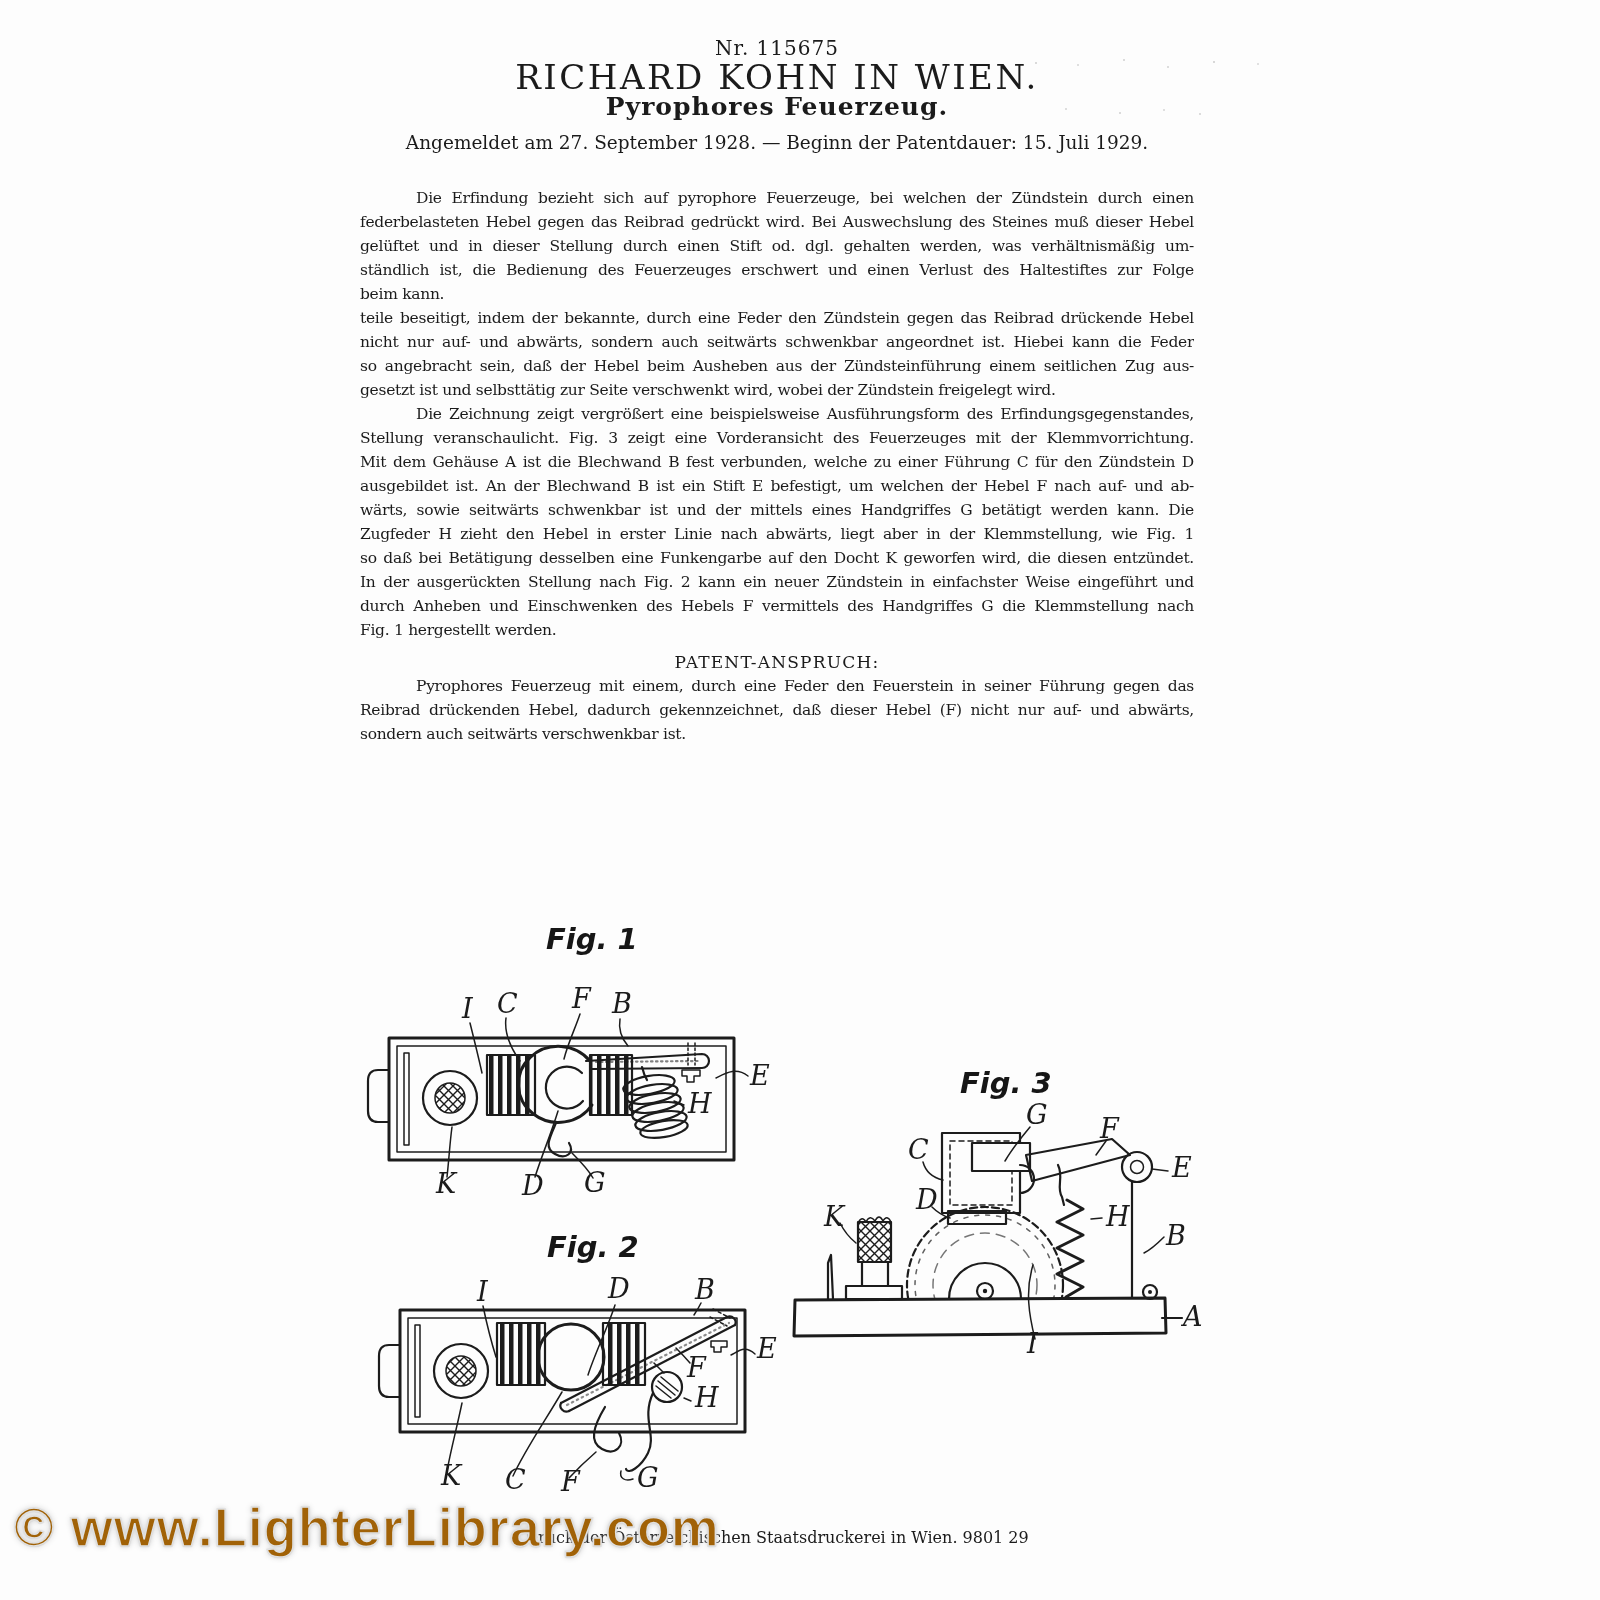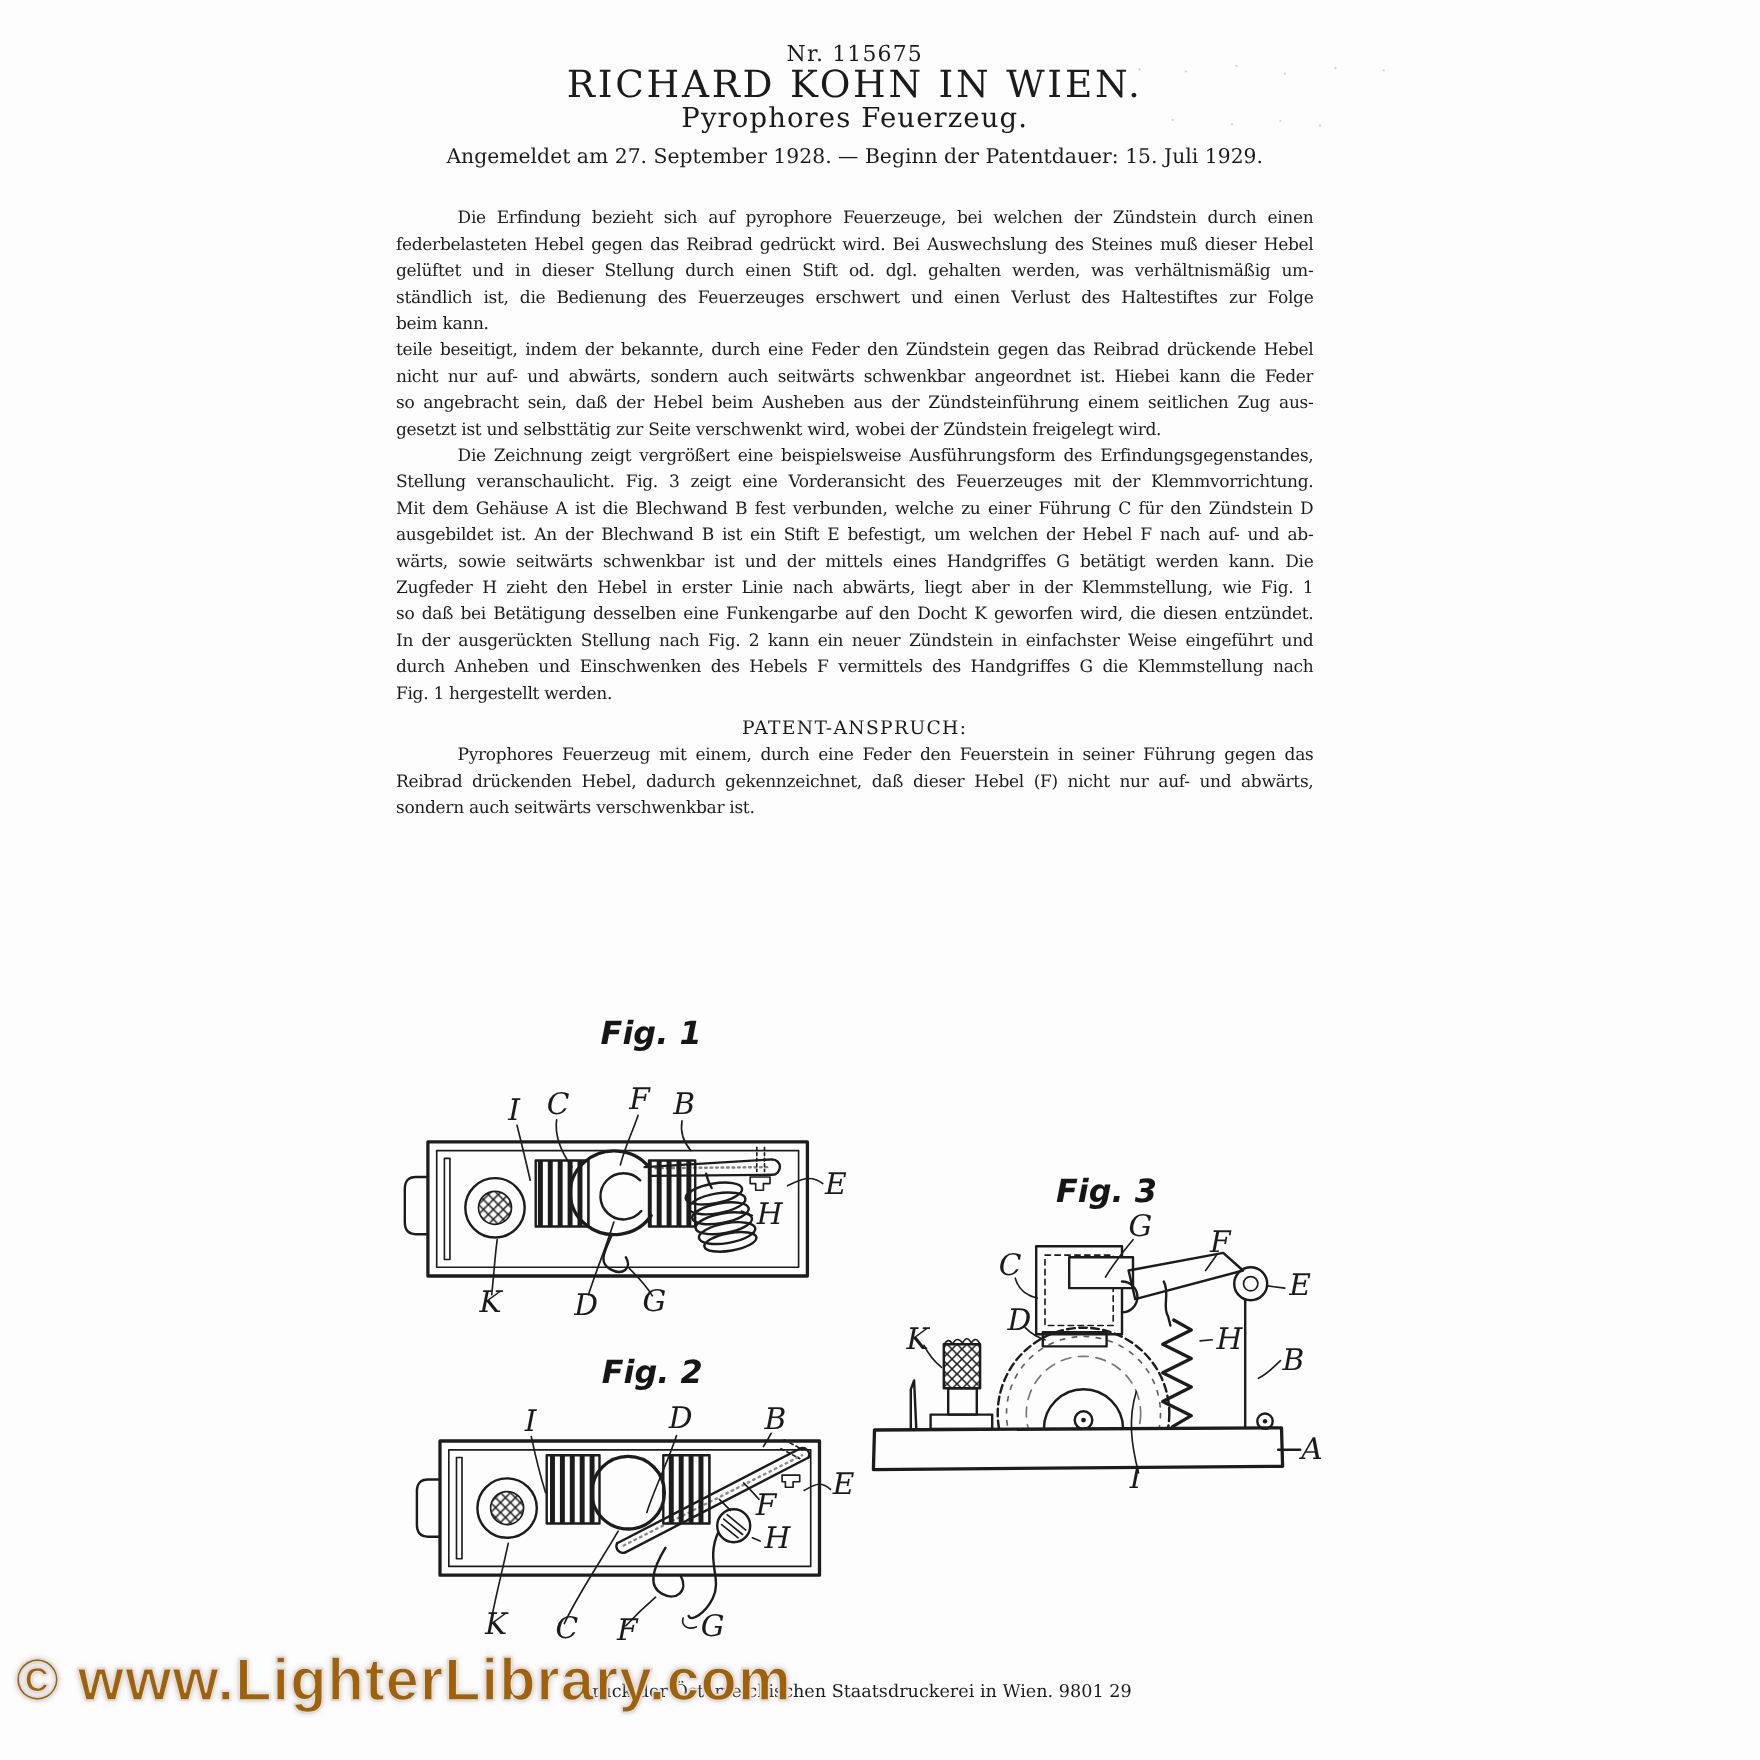--- a/index.html
+++ b/index.html
@@ -3,21 +3,21 @@
 <meta charset="utf-8">
 <style>
   html,body { margin:0; padding:0; background:#ffffff; }
   .page { position:relative; width:1600px; height:1600px; background:#fdfdfd;
           font-family:"DejaVu Serif", serif; color:#1b1b1b; overflow:hidden; }
 
   
   .hdr { position:absolute; left:360px; width:834px; text-align:center; white-space:nowrap; }
   #h-nr    { top:12px;  font-size:20px; letter-spacing:1px;margin-top:24px; }
   #h-name  { top:57px;  font-size:34px; letter-spacing:2.5px; }
-  #h-title { top:92px;  font-size:25px; font-weight:normal; letter-spacing:1px; }
+  #h-title { top:92px;  font-size:25px; font-weight:bold; letter-spacing:1px; }
   #h-date  { top:132px; font-size:18.5px; }
 
   
   .textcol { position:absolute; left:360px; top:186px; width:834px;
              font-size:15.5px; letter-spacing:-0.3px; }
   .line { position:relative; height:24px; line-height:24px; overflow:hidden;
           text-align:justify; text-align-last:justify; }
   .line.end { text-align-last:left; }
   .line.ind { padding-left:56px; }
   .line .ln { position:absolute; left:-30px; width:24px; text-align:right;

